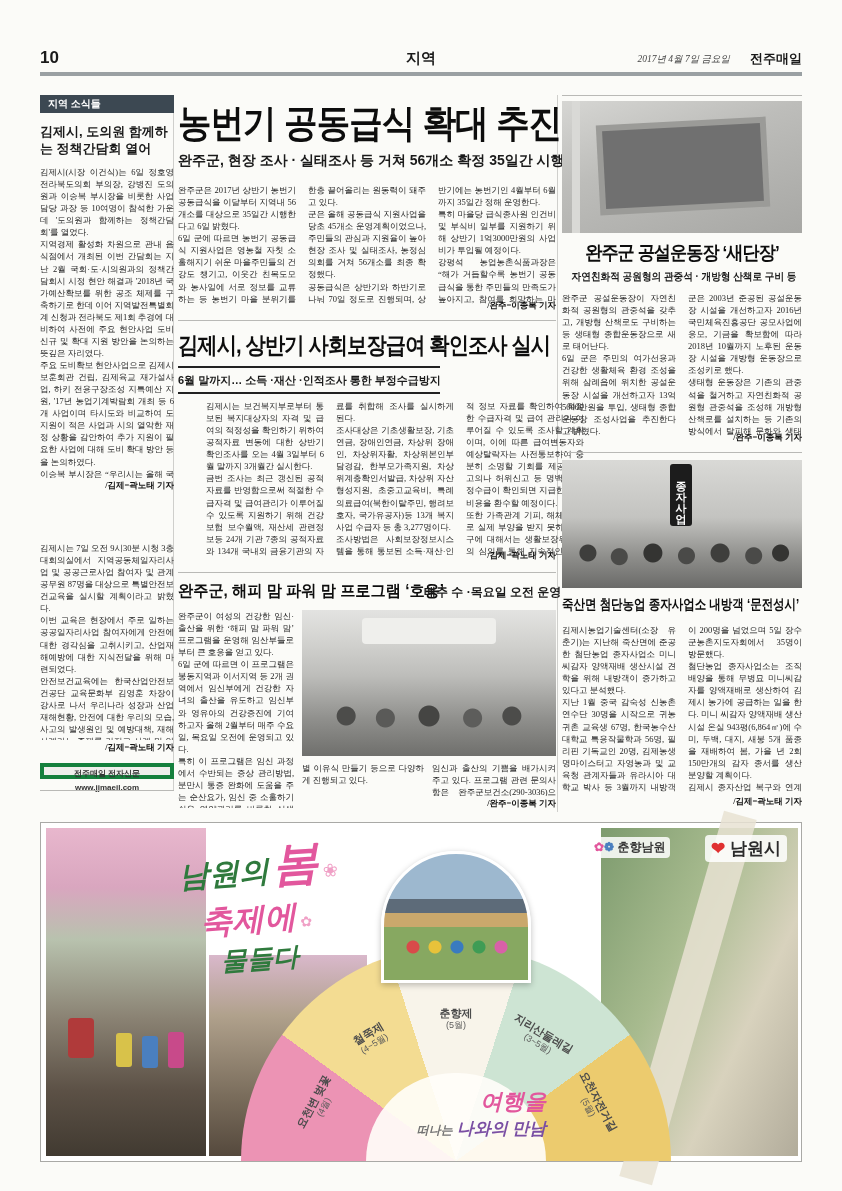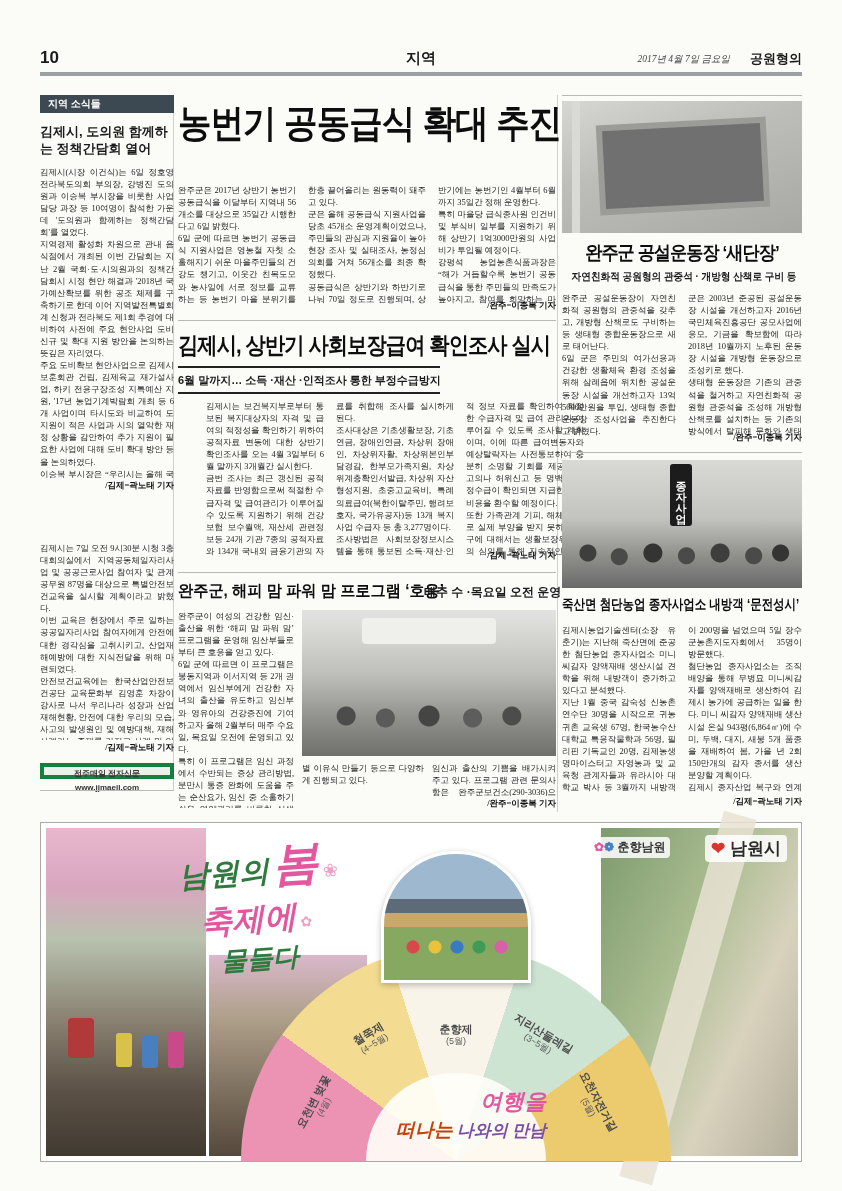--- a/index.html
+++ b/index.html
@@ -24,21 +24,21 @@
 </style>
 </head>
 <body>
 
 <div class="page">
 
   <div class="abs" style="left:40px;top:44px;width:762px;height:26px;">
     <div class="abs sans" style="left:0;bottom:2px;font-size:17px;font-weight:bold;">10</div>
     <div class="abs sans" style="left:0;right:0;bottom:2px;text-align:center;font-size:15px;font-weight:bold;">지역</div>
     <div class="abs" style="right:72px;bottom:4px;font-size:9.5px;color:#444;font-style:italic;">2017년 4월 7일 금요일</div>
-    <div class="abs sans" style="right:0;bottom:2px;font-size:13px;font-weight:bold;">공원형의</div>
+    <div class="abs sans" style="right:0;bottom:2px;font-size:13px;font-weight:bold;">전주매일</div>
   </div>
   <div class="abs rule-h" style="left:40px;top:72px;width:762px;height:4px;"></div>
 
   <div class="abs vline" style="left:173px;top:95px;height:695px;"></div>
   <div class="abs vline" style="left:557px;top:95px;height:717px;"></div>
 
   <div class="abs sans" style="left:40px;top:95px;width:134px;height:18px;background:#3c4852;color:#fff;
        font-size:10px;font-weight:bold;line-height:18px;padding-left:8px;box-sizing:border-box;">
     <span>지역 소식들</span>
   </div>
@@ -54,20 +54,21 @@
 이번 교육은 현장에서 주로 일하는 공공일자리사업 참여자에게 안전에 대한 경각심을 고취시키고, 산업재해예방에 대한 지식전달을 위해 마련되었다.
 안전보건교육에는 한국산업안전보건공단 교육문화부 김영훈 차장이 강사로 나서 우리나라 성장과 산업재해현황, 안전에 대한 우리의 모습, 사고의 발생원인 및 예방대책, 재해사례라는 주제를 가지고 사례 및 안전작업 요령에 대해 설명할 예정이다.
 김진아 경제교통과장은 “일을 함에 있어 무엇보다 안전이 중요하므로 건강관리와 안전사고에 주의하고, 앞으로도 양질의 일자리 창출에 최선의 노력을 다하겠다”라고 밝혔다.</div>
   <div class="abs byline" style="left:40px;top:742px;width:134px;">/김제=곽노태 기자</div>
 
   <div class="abs sans" style="left:40px;top:763px;width:134px;height:16px;background:#efefec;border:4px solid #15803d;
        box-sizing:border-box;font-size:8px;font-weight:bold;text-align:center;line-height:14px;color:#333;">전주매일 전자신문  www.jjmaeil.com</div>
   <div class="abs rule-thin" style="left:40px;top:790px;width:134px;height:1px;"></div>
 
   <div class="abs sans headline" style="left:178px;top:98px;font-size:38px;transform:scaleX(0.88);transform-origin:left center;">농번기 공동급식 확대 추진</div>
+  <div class="abs sans" style="left:178px;top:152px;width:378px;font-size:14px;font-weight:bold;white-space:nowrap;">완주군, 현장 조사 · 실태조사 등 거쳐 56개소 확정 35일간 시행</div>
   <div class="abs body-txt cols-3" style="left:178px;top:184px;width:378px;height:128px;">완주군은 2017년 상반기 농번기 공동급식을 이달부터 지역내 56개소를 대상으로 35일간 시행한다고 6일 밝혔다.
 6일 군에 따르면 농번기 공동급식 지원사업은 영농철 자칫 소홀해지기 쉬운 마을주민들의 건강도 챙기고, 이웃간 친목도모와 농사일에 서로 정보를 교류하는 등 농번기 마을 분위기를 한층 끌어올리는 원동력이 돼주고 있다.
 군은 올해 공동급식 지원사업을 당초 45개소 운영계획이었으나, 주민들의 관심과 지원율이 높아 현장 조사 및 실태조사, 농정심의회를 거쳐 56개소를 최종 확정했다.
 공동급식은 상반기와 하반기로 나눠 70일 정도로 진행되며, 상반기에는 농번기인 4월부터 6월까지 35일간 정해 운영한다.
 특히 마을당 급식종사원 인건비 및 부식비 일부를 지원하기 위해 상반기 1억3000만원의 사업비가 투입될 예정이다.
 강평석 농업농촌식품과장은 “해가 거듭할수록 농번기 공동급식을 통한 주민들의 만족도가 높아지고, 참여를 희망하는 마을들이 늘어나고 있는 만큼, 사업추진에 만전을 기하겠다”고 말했다.
 한편 완주군 마을 공동급식 지원사업은 2011년 도내 처음으로 17개소를 시작으로 사업을 추진했으며, 지난해에는 48개소에 1억9000만원, 올해는 2억2000만원의 예산을 지원할 계획이다.</div>
   <div class="abs byline" style="left:436px;top:300px;width:120px;">/완주=이종복 기자</div>
 
   <div class="abs rule-thin" style="left:178px;top:320px;width:378px;height:1px;"></div>
@@ -195,37 +196,37 @@
 
     <div class="abs" style="left: 200px; top: 123px; width: 430px; height: 215px; border-radius: 215px 215px 0px 0px; background: conic-gradient(from -90deg at 50% 100%, rgb(236, 147, 180) 0deg, rgb(236, 147, 180) 36deg, rgb(243, 220, 146) 36deg, rgb(243, 220, 146) 72deg, rgb(248, 244, 234) 72deg, rgb(248, 244, 234) 108deg, rgb(205, 228, 211) 108deg, rgb(205, 228, 211) 144deg, rgb(236, 203, 110) 144deg, rgb(236, 203, 110) 180deg, transparent 180deg, transparent 360deg);">
       <div class="fan-label" style="left:77px;top:158px;width:80px;transform:translate(-50%,-50%) rotate(-62deg);">
         <span>요천변 벚꽃</span>
         <span class="period">(4월)</span>
       </div>
       <div class="fan-label" style="left:130px;top:92px;width:80px;transform:translate(-50%,-50%) rotate(-31deg);">
         <span>철쭉제</span>
         <span class="period">(4~5월)</span>
       </div>
-      <div class="fan-label" style="left:215px;top:88px;width:90px;transform:translate(-50%,-50%);">
+      <div class="fan-label" style="left:215px;top:72px;width:90px;transform:translate(-50%,-50%);">
         <span>춘향제</span>
         <span class="period">(5월)</span>
       </div>
       <div class="fan-label" style="left:300px;top:92px;width:90px;transform:translate(-50%,-50%) rotate(31deg);">
         <span>지리산둘레길</span>
         <span class="period">(3~5월)</span>
       </div>
       <div class="fan-label" style="left:353px;top:158px;width:90px;transform:translate(-50%,-50%) rotate(62deg);">
         <span>요천자전거길</span>
         <span class="period">(5월)</span>
       </div>
 
       <div class="abs" style="left:125px;top:127px;width:180px;height:88px;border-radius:180px 180px 0 0;background:rgba(255,253,248,0.92);text-align:right;padding-top:14px;box-sizing:border-box;">
         <div class="script" style="font-size:22px;color:#e2579d;">여행을</div>
         <div>
-          <span class="script" style="font-size:19px;color:#c2410c;">떠나는</span>
+          <span class="script" style="font-size:12px;color:#737373;">떠나는</span>
           <span class="script" style="font-size:17px;color:#7a4fa3;">나와의 만남</span>
         </div>
       </div>
     </div>
 
     <div class="abs" style="left:340px;top:28px;width:150px;height:132px;border-radius:75px 75px 0 0;border:3px solid #fff;
          box-sizing:border-box;box-shadow:0 2px 6px rgba(0,0,0,0.25);
          background:linear-gradient(180deg,#9db8cf 0%,#9db8cf 36%,#5d6b79 36%,#5d6b79 47%,#caa86c 47%,#caa86c 58%,#87a861 58%,#87a861 100%);">
       <div class="abs" style="left:18px;top:84px;width:110px;height:18px;
            background:radial-gradient(circle at 10% 50%, #d84a4a 0 6px, transparent 7px),

